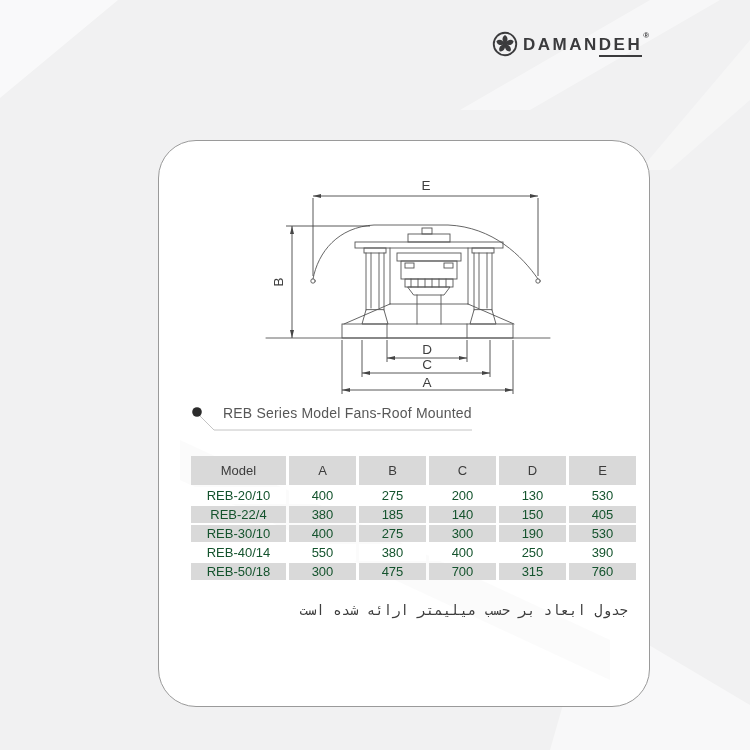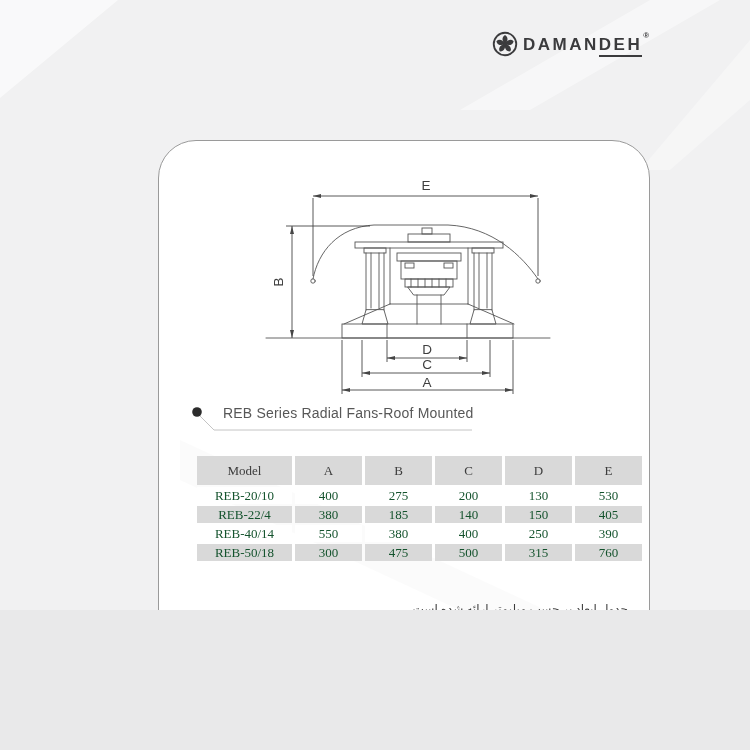--- a/index.html
+++ b/index.html
@@ -1,17 +1,17 @@
 <!DOCTYPE html>
 <html><head>
 <meta charset="utf-8">
 <style>
   html,body{margin:0;padding:0;}
   body{font-family:"Liberation Sans",sans-serif;background:#e9e9ea;}
-  .page{position:relative;width:750px;height:610px;background:#f1f1f2;overflow:hidden;margin:0 auto;}
+  .page{position:relative;width:750px;height:750px;background:#f1f1f2;overflow:hidden;margin:0 auto;}
   .streak{position:absolute;pointer-events:none;}
   .streak1{left:0;top:0;width:200px;height:140px;background:rgba(255,255,255,.6);clip-path:polygon(0 0,118px 0,0 98px);}
   .streak2{left:400px;top:0;width:320px;height:110px;background:rgba(255,255,255,.45);clip-path:polygon(60px 110px,250px 0,320px 0,130px 110px);}
   .streak3{left:540px;top:590px;width:210px;height:160px;background:rgba(255,255,255,.5);clip-path:polygon(50px 20px,210px 115px,210px 160px,10px 160px);}
   .streak4{left:640px;top:40px;width:110px;height:130px;background:rgba(255,255,255,.35);clip-path:polygon(0 130px,110px 0,110px 60px,30px 130px);}
 
   
   .logo{position:absolute;left:492px;top:31px;display:flex;align-items:center;gap:5px;}
   .logo-icon{width:26px;height:26px;}
   .logo-text{font-size:17px;font-weight:bold;color:#3b3b3d;letter-spacing:2.5px;line-height:1;}
@@ -24,29 +24,29 @@
 
   
   .diagram{position:absolute;left:258px;top:168px;}
   .diagram svg text{font-family:"Liberation Sans",sans-serif;}
 
   
   .title-deco{position:absolute;left:188px;top:402px;}
   .section-title{position:absolute;left:223px;top:405px;font-size:14px;color:#575757;letter-spacing:.2px;}
 
   
-  .dims-table{position:absolute;left:194px;top:454px;border-collapse:separate;border-spacing:3px 2px;font-family:Liberation Serif, serif;}
+  .dims-table{position:absolute;left:188px;top:454px;border-collapse:separate;border-spacing:3px 2px;}
   .dims-table th,.dims-table td{font-size:13px;font-weight:normal;text-align:center;padding:0;}
   .dims-table th{background:#d9d9d9;color:#3c3c3c;height:29px;}
   .dims-table td{height:17px;color:#14532d;background:#ffffff;}
   .dims-table tr.alt td{background:#d9d9d9;margin-left:7px;}
   .col-model{width:95px;}
   .col-dim{width:67px;}
 
-  .footnote{position:absolute;right:122px;top:602px;direction:rtl;font-size:12px;color:#3d3d3d;font-family:Liberation Serif, serif;}
+  .footnote{position:absolute;right:122px;top:602px;direction:rtl;font-size:14px;color:#3d3d3d;font-family:Liberation Mono, monospace;}
 </style>
 </head>
 <body>
 
 <div class="page">
 
   <div class="streak streak1"></div>
   <div class="streak streak2"></div>
   <div class="streak streak3"></div>
   <div class="streak streak4"></div>
@@ -160,21 +160,21 @@
       </g>
     </svg>
   </div>
 
   <div class="title-deco">
     <svg width="292" height="34" viewBox="0 0 292 34">
       <circle cx="9" cy="10" r="4.8" fill="#2b2b2b"></circle>
       <path d="M12 14 L26 28 L284 28" stroke="#c4c4c4" stroke-width="1" fill="none"></path>
     </svg>
   </div>
-  <div class="section-title">REB Series Radial Fans-Roof Mounted</div>
+  <div class="section-title">REB Series Model Fans-Roof Mounted</div>
 
   <table class="dims-table">
     <thead>
       <tr>
         <th class="col-model">Model</th>
         <th class="col-dim">A</th>
         <th class="col-dim">B</th>
         <th class="col-dim">C</th>
         <th class="col-dim">D</th>
         <th class="col-dim">E</th>
@@ -190,33 +190,41 @@
         <td>530</td>
       </tr>
       <tr class="alt">
         <td>REB-22/4</td>
         <td>380</td>
         <td>185</td>
         <td>140</td>
         <td>150</td>
         <td>405</td>
       </tr>
+      <tr class="alt">
+        <td>REB-30/10</td>
+        <td>400</td>
+        <td>275</td>
+        <td>300</td>
+        <td>190</td>
+        <td>530</td>
+      </tr>
       <tr>
         <td>REB-40/14</td>
         <td>550</td>
         <td>380</td>
         <td>400</td>
         <td>250</td>
         <td>390</td>
       </tr>
       <tr class="alt">
         <td>REB-50/18</td>
         <td>300</td>
         <td>475</td>
-        <td>500</td>
+        <td>700</td>
         <td>315</td>
         <td>760</td>
       </tr>
     </tbody>
   </table>
 
   <div class="footnote">جدول ابعاد بر حسب میلیمتر ارائه شده است</div>
 
 </div>
 

